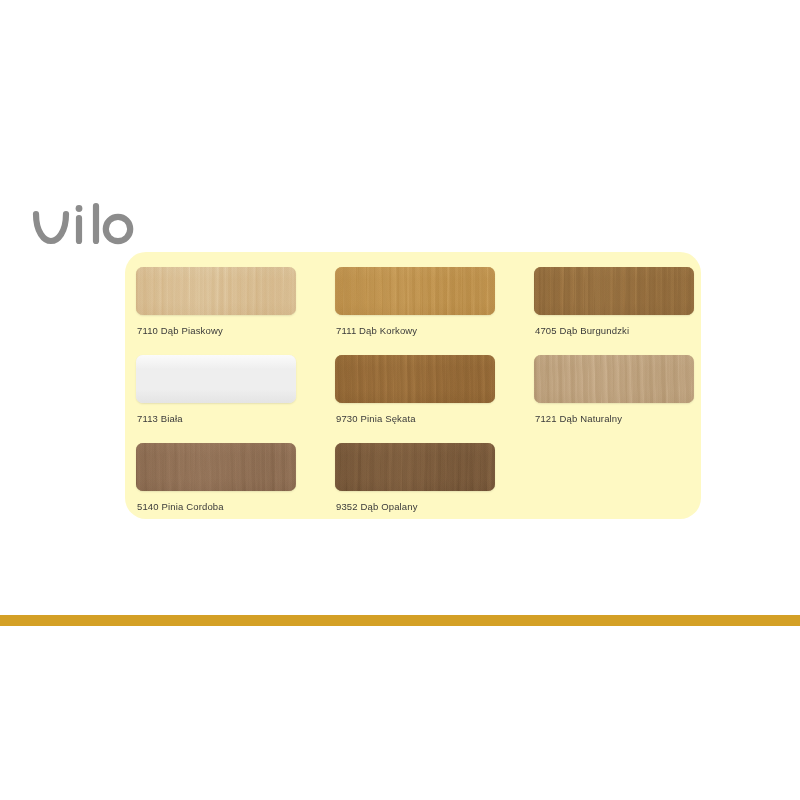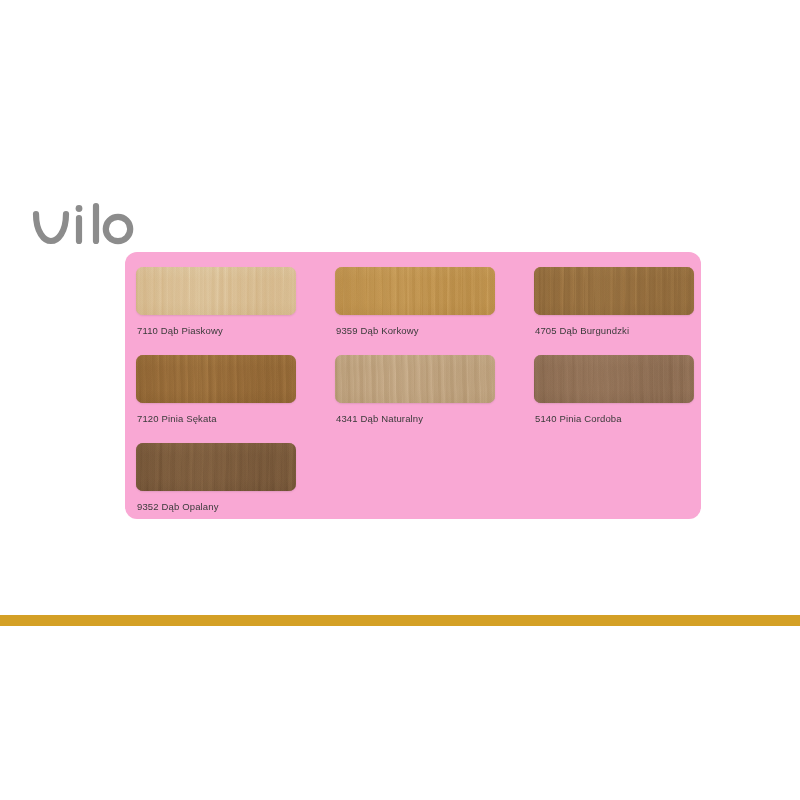--- a/index.html
+++ b/index.html
@@ -25,22 +25,22 @@
   }
   #brand-logo svg { display: block; }
 
   
   #swatch-card {
     position: absolute;
     left: 125px;
     top: 252px;
     width: 576px;
     height: 267px;
-    background: #f9a8d4;
-    border-radius: 12px;
+    background: #fef9c3;
+    border-radius: 21px;
   }
 
   #swatch-grid {
     position: absolute;
     left: 11px;
     top: 15px;
     width: 560px;
     display: grid;
     grid-template-columns: 199px 199px 162px;
     grid-template-rows: 88px 88px 88px;
@@ -111,43 +111,49 @@
       <div class="swatch-chip" style="background: rgb(221, 194, 152);">
         <div class="grain" style="background: repeating-linear-gradient(90.6deg, rgba(0, 0, 0, 0) 10.61px, rgba(201, 168, 119, 0.204) 11.01px, rgba(201, 168, 119, 0.204) 15.12px, rgba(0, 0, 0, 0) 17.81px), repeating-linear-gradient(90.2deg, rgba(0, 0, 0, 0) 9.65px, rgba(234, 220, 190, 0.09) 10.05px, rgba(234, 220, 190, 0.09) 15.35px, rgba(0, 0, 0, 0) 18.19px), repeating-linear-gradient(90.1deg, rgba(0, 0, 0, 0) 7.13px, rgba(201, 168, 119, 0.227) 7.53px, rgba(201, 168, 119, 0.227) 11.04px, rgba(0, 0, 0, 0) 16.52px), repeating-linear-gradient(89.3deg, rgba(0, 0, 0, 0) 10.87px, rgba(234, 220, 190, 0.17) 11.27px, rgba(234, 220, 190, 0.17) 13.71px, rgba(0, 0, 0, 0) 19.41px), linear-gradient(92deg, rgba(201, 168, 119, 0.3) 0%, rgba(0, 0, 0, 0) 18%, rgba(234, 220, 190, 0.26) 42%, rgba(0, 0, 0, 0) 60%, rgba(201, 168, 119, 0.24) 82%, rgba(0, 0, 0, 0) 100%), linear-gradient(rgba(234, 220, 190, 0.34) 0%, rgba(0, 0, 0, 0) 26%, rgba(0, 0, 0, 0) 74%, rgba(201, 168, 119, 0.32) 100%);"></div>
       </div>
       <div class="swatch-label">7110 Dąb Piaskowy</div>
     </div>
 
     <div class="swatch-cell">
       <div class="swatch-chip" style="background: rgb(194, 149, 79);">
         <div class="grain" style="background: repeating-linear-gradient(90.4deg, rgba(0, 0, 0, 0) 7.75px, rgba(168, 123, 55, 0.25) 8.15px, rgba(168, 123, 55, 0.25) 12.44px, rgba(0, 0, 0, 0) 20.98px), repeating-linear-gradient(90.2deg, rgba(0, 0, 0, 0) 7.72px, rgba(214, 173, 109, 0.267) 8.12px, rgba(214, 173, 109, 0.267) 9.2px, rgba(0, 0, 0, 0) 15.75px), repeating-linear-gradient(88.9deg, rgba(0, 0, 0, 0) 1.16px, rgba(168, 123, 55, 0.255) 1.56px, rgba(168, 123, 55, 0.255) 3.2px, rgba(0, 0, 0, 0) 8.79px), repeating-linear-gradient(91.6deg, rgba(0, 0, 0, 0) 8.86px, rgba(214, 173, 109, 0.208) 9.26px, rgba(214, 173, 109, 0.208) 13.07px, rgba(0, 0, 0, 0) 21.87px), linear-gradient(92deg, rgba(168, 123, 55, 0.3) 0%, rgba(0, 0, 0, 0) 18%, rgba(214, 173, 109, 0.26) 42%, rgba(0, 0, 0, 0) 60%, rgba(168, 123, 55, 0.24) 82%, rgba(0, 0, 0, 0) 100%), linear-gradient(rgba(214, 173, 109, 0.34) 0%, rgba(0, 0, 0, 0) 26%, rgba(0, 0, 0, 0) 74%, rgba(168, 123, 55, 0.32) 100%);"></div>
       </div>
-      <div class="swatch-label">9359 Dąb Korkowy</div>
+      <div class="swatch-label">7111 Dąb Korkowy</div>
     </div>
 
     <div class="swatch-cell">
       <div class="swatch-chip" style="background: rgb(154, 113, 63);">
         <div class="grain" style="background: repeating-linear-gradient(90.2deg, rgba(0, 0, 0, 0) 4.88px, rgba(125, 90, 48, 0.298) 5.28px, rgba(125, 90, 48, 0.298) 9.75px, rgba(0, 0, 0, 0) 17.14px), repeating-linear-gradient(90.1deg, rgba(0, 0, 0, 0) 5.79px, rgba(177, 138, 85, 0.224) 6.19px, rgba(177, 138, 85, 0.224) 7.56px, rgba(0, 0, 0, 0) 10.81px), repeating-linear-gradient(91.7deg, rgba(0, 0, 0, 0) 9.19px, rgba(125, 90, 48, 0.28) 9.59px, rgba(125, 90, 48, 0.28) 13.86px, rgba(0, 0, 0, 0) 19.56px), repeating-linear-gradient(89.9deg, rgba(0, 0, 0, 0) 6.85px, rgba(177, 138, 85, 0.247) 7.25px, rgba(177, 138, 85, 0.247) 12.43px, rgba(0, 0, 0, 0) 17.33px), linear-gradient(92deg, rgba(125, 90, 48, 0.3) 0%, rgba(0, 0, 0, 0) 18%, rgba(177, 138, 85, 0.26) 42%, rgba(0, 0, 0, 0) 60%, rgba(125, 90, 48, 0.24) 82%, rgba(0, 0, 0, 0) 100%), linear-gradient(rgba(177, 138, 85, 0.34) 0%, rgba(0, 0, 0, 0) 26%, rgba(0, 0, 0, 0) 74%, rgba(125, 90, 48, 0.32) 100%);"></div>
       </div>
       <div class="swatch-label">4705 Dąb Burgundzki</div>
     </div>
 
+    <div class="swatch-cell">
+      <div class="swatch-chip" style="background: rgb(238, 238, 238);">
+        <div class="grain" style="background: linear-gradient(rgb(251, 251, 251) 0%, rgb(238, 238, 238) 30%, rgb(238, 238, 238) 72%, rgb(228, 228, 228) 100%);"></div>
+      </div>
+      <div class="swatch-label">7113 Biała</div>
+    </div>
 
     <div class="swatch-cell">
       <div class="swatch-chip" style="background: rgb(156, 111, 60);">
         <div class="grain" style="background: repeating-linear-gradient(88.5deg, rgba(0, 0, 0, 0) 9.98px, rgba(125, 86, 40, 0.235) 10.38px, rgba(125, 86, 40, 0.235) 11.78px, rgba(0, 0, 0, 0) 16.98px), repeating-linear-gradient(89.5deg, rgba(0, 0, 0, 0) 4.35px, rgba(180, 137, 79, 0.094) 4.75px, rgba(180, 137, 79, 0.094) 8.4px, rgba(0, 0, 0, 0) 13.28px), repeating-linear-gradient(90.1deg, rgba(0, 0, 0, 0) 3.46px, rgba(125, 86, 40, 0.25) 3.86px, rgba(125, 86, 40, 0.25) 6.63px, rgba(0, 0, 0, 0) 13.19px), repeating-linear-gradient(88.5deg, rgba(0, 0, 0, 0) 4.78px, rgba(180, 137, 79, 0.114) 5.18px, rgba(180, 137, 79, 0.114) 7.82px, rgba(0, 0, 0, 0) 16.54px), linear-gradient(92deg, rgba(125, 86, 40, 0.3) 0%, rgba(0, 0, 0, 0) 18%, rgba(180, 137, 79, 0.26) 42%, rgba(0, 0, 0, 0) 60%, rgba(125, 86, 40, 0.24) 82%, rgba(0, 0, 0, 0) 100%), linear-gradient(rgba(180, 137, 79, 0.34) 0%, rgba(0, 0, 0, 0) 26%, rgba(0, 0, 0, 0) 74%, rgba(125, 86, 40, 0.32) 100%);"></div>
       </div>
-      <div class="swatch-label">7120 Pinia Sękata</div>
+      <div class="swatch-label">9730 Pinia Sękata</div>
     </div>
 
     <div class="swatch-cell">
       <div class="swatch-chip" style="background: rgb(194, 166, 131);">
         <div class="grain" style="background: repeating-linear-gradient(88.2deg, rgba(0, 0, 0, 0) 7.12px, rgba(169, 140, 102, 0.286) 7.52px, rgba(169, 140, 102, 0.286) 9.1px, rgba(0, 0, 0, 0) 13.15px), repeating-linear-gradient(89.4deg, rgba(0, 0, 0, 0) 2.42px, rgba(214, 189, 157, 0.27) 2.82px, rgba(214, 189, 157, 0.27) 6.75px, rgba(0, 0, 0, 0) 15.33px), repeating-linear-gradient(88.9deg, rgba(0, 0, 0, 0) 11.5px, rgba(169, 140, 102, 0.275) 11.9px, rgba(169, 140, 102, 0.275) 17.3px, rgba(0, 0, 0, 0) 23.97px), repeating-linear-gradient(90.9deg, rgba(0, 0, 0, 0) 2.77px, rgba(214, 189, 157, 0.15) 3.17px, rgba(214, 189, 157, 0.15) 7.18px, rgba(0, 0, 0, 0) 12px), linear-gradient(92deg, rgba(169, 140, 102, 0.3) 0%, rgba(0, 0, 0, 0) 18%, rgba(214, 189, 157, 0.26) 42%, rgba(0, 0, 0, 0) 60%, rgba(169, 140, 102, 0.24) 82%, rgba(0, 0, 0, 0) 100%), linear-gradient(rgba(214, 189, 157, 0.34) 0%, rgba(0, 0, 0, 0) 26%, rgba(0, 0, 0, 0) 74%, rgba(169, 140, 102, 0.32) 100%);"></div>
       </div>
-      <div class="swatch-label">4341 Dąb Naturalny</div>
+      <div class="swatch-label">7121 Dąb Naturalny</div>
     </div>
 
     <div class="swatch-cell">
       <div class="swatch-chip" style="background: rgb(142, 110, 83);">
         <div class="grain" style="background: repeating-linear-gradient(88deg, rgba(0, 0, 0, 0) 4.26px, rgba(111, 82, 58, 0.114) 4.66px, rgba(111, 82, 58, 0.114) 6.42px, rgba(0, 0, 0, 0) 9.32px), repeating-linear-gradient(89.4deg, rgba(0, 0, 0, 0) 0.49px, rgba(166, 133, 106, 0.227) 0.89px, rgba(166, 133, 106, 0.227) 5.1px, rgba(0, 0, 0, 0) 10.39px), repeating-linear-gradient(91.7deg, rgba(0, 0, 0, 0) 5.53px, rgba(111, 82, 58, 0.082) 5.93px, rgba(111, 82, 58, 0.082) 9.46px, rgba(0, 0, 0, 0) 16.24px), repeating-linear-gradient(89.2deg, rgba(0, 0, 0, 0) 0.76px, rgba(166, 133, 106, 0.19) 1.16px, rgba(166, 133, 106, 0.19) 6.54px, rgba(0, 0, 0, 0) 14.46px), linear-gradient(92deg, rgba(111, 82, 58, 0.3) 0%, rgba(0, 0, 0, 0) 18%, rgba(166, 133, 106, 0.26) 42%, rgba(0, 0, 0, 0) 60%, rgba(111, 82, 58, 0.24) 82%, rgba(0, 0, 0, 0) 100%), linear-gradient(rgba(166, 133, 106, 0.34) 0%, rgba(0, 0, 0, 0) 26%, rgba(0, 0, 0, 0) 74%, rgba(111, 82, 58, 0.32) 100%);"></div>
       </div>
       <div class="swatch-label">5140 Pinia Cordoba</div>
     </div>
 
     <div class="swatch-cell">

